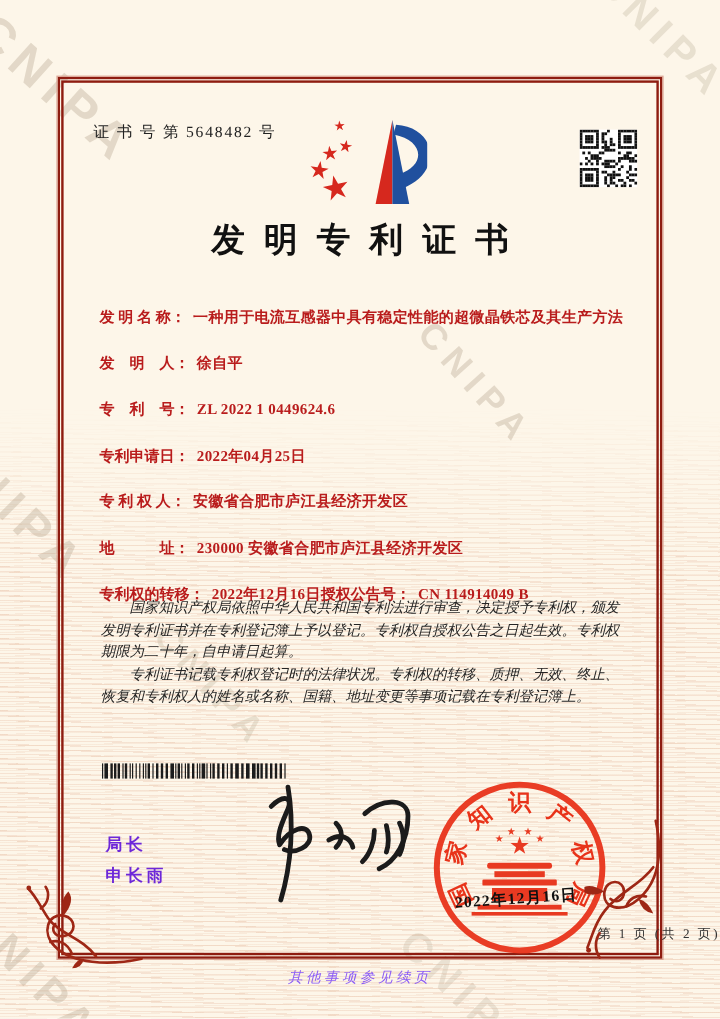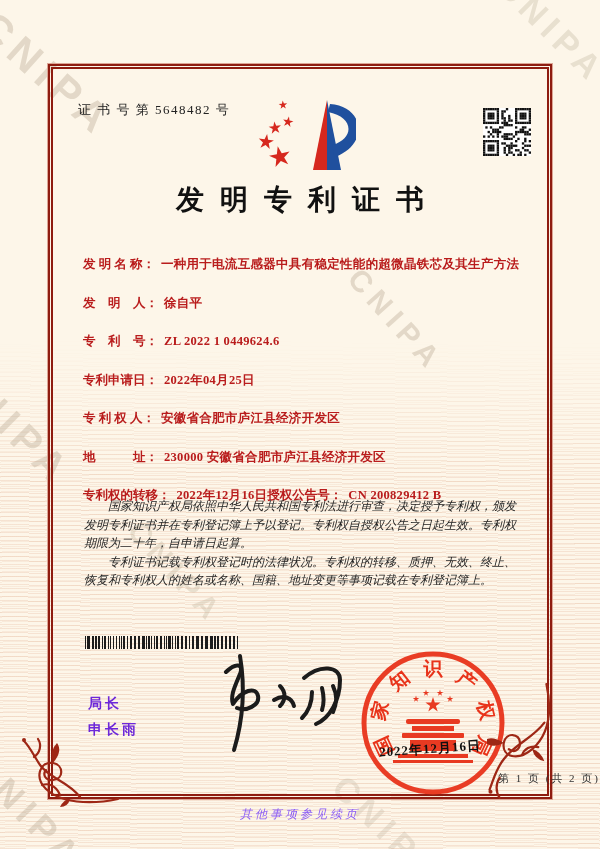--- a/index.html
+++ b/index.html
@@ -319,21 +319,21 @@
       <span class="val">安徽省合肥市庐江县经济开发区</span>
     </div>
     <div class="row">
       <span class="lbl">地　　　址：</span>
       <span class="val">230000 安徽省合肥市庐江县经济开发区</span>
     </div>
     <div class="row">
       <span class="lbl">专利权的转移：</span>
       <span class="val">2022年12月16日</span>
       <span class="lbl lbl2">授权公告号：</span>
-      <span class="val">CN 200829412 B</span>
+      <span class="val">CN 114914049 B</span>
     </div>
   </div>
 
   <div class="body-text">
     <p>国家知识产权局依照中华人民共和国专利法进行审查，决定授予专利权，颁发发明专利证书并在专利登记簿上予以登记。专利权自授权公告之日起生效。专利权期限为二十年，自申请日起算。</p>
     <p>专利证书记载专利权登记时的法律状况。专利权的转移、质押、无效、终止、恢复和专利权人的姓名或名称、国籍、地址变更等事项记载在专利登记簿上。</p>
   </div>
 
   <svg class="barcode" id="barcode-svg" viewBox="0 0 156 13" preserveAspectRatio="none">
       <rect x="0" y="0" width="1" height="13" fill="#1c1c1c"></rect>

